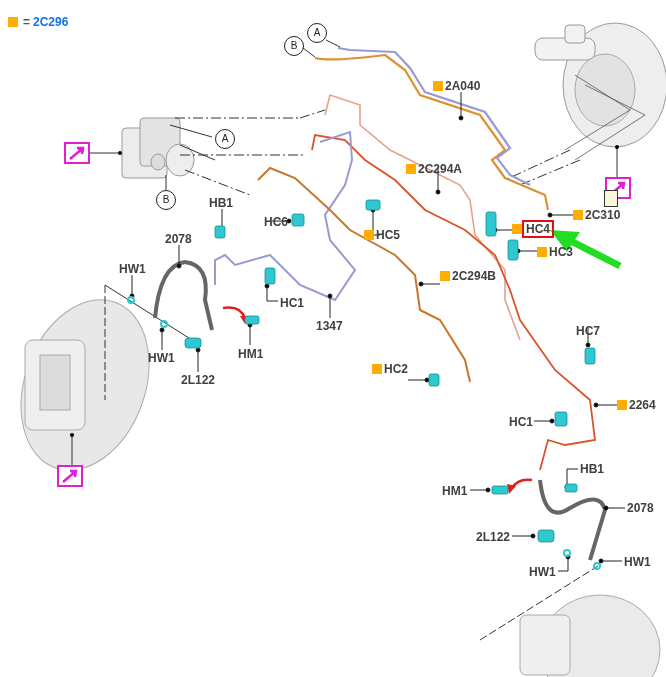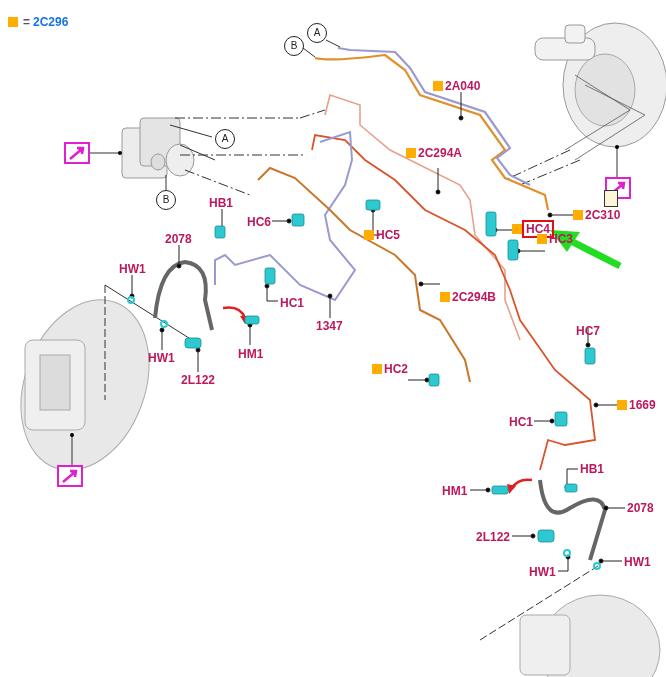--- a/index.html
+++ b/index.html
@@ -1,18 +1,18 @@
 <!DOCTYPE html>
 <html><head>
 <meta charset="utf-8">
 <style>
   html, body { margin:0; padding:0; background:#ffffff; }
   body { width:666px; height:677px; position:relative; overflow:hidden; font-family:"Liberation Sans", sans-serif; }
   #stage { position:absolute; left:0; top:0; width:666px; height:677px; }
-  .lbl { position:absolute; font-weight:bold; font-size:12px; color:#be185d; white-space:nowrap; line-height:14px; cursor:pointer; }
+  .lbl { position:absolute; font-weight:bold; font-size:12px; color:#404040; white-space:nowrap; line-height:14px; cursor:pointer; }
   .sq { display:inline-block; width:10px; height:10px; background:#ffad00; margin-right:2px; vertical-align:-1px; }
   .legend { position:absolute; left:8px; top:15px; font-weight:bold; font-size:12px; color:#1473e6; }
   .legend .eq { color:#555; margin:0 3px; }
   .hl { outline:2px solid #e01010; padding:0 2px; }
   .callout-circle { position:absolute; width:18px; height:18px; border:1.3px solid #222; border-radius:50%; font-size:10px; text-align:center; line-height:18px; color:#222; background:#fff; }
   .link-box { position:absolute; width:22px; height:18px; border:2px solid #e020d0; background:#fff; cursor:pointer; }
 </style>
 </head>
 <body>
 
@@ -194,38 +194,38 @@
       </svg>
   </div>
   <div style="position:absolute;left:604px;top:190px;width:12px;height:15px;background:#fbf6d8;border:1px solid #333"></div>
   <div class="link-box" style="left:57px;top:465px">
     <svg width="22" height="18">
         <path d="M4 15 L16 5 M11 4 L17 4 L16 10" stroke="#e020d0" stroke-width="2.5" fill="#e020d0"></path>
       </svg>
   </div>
 
   <div class="lbl" style="left:433px;top:79px"><span class="sq"></span><span>2A040</span></div>
-  <div class="lbl" style="left:406px;top:146px"><span class="sq"></span><span>2C294A</span></div>
+  <div class="lbl" style="left:406px;top:162px"><span class="sq"></span><span>2C294A</span></div>
   <div class="lbl" style="left:573px;top:208px"><span class="sq"></span><span>2C310</span></div>
   <div class="lbl" style="left:512px;top:222px"><span class="sq"></span><span class="hl">HC4</span></div>
-  <div class="lbl" style="left:537px;top:232px"><span class="sq"></span><span>HC3</span></div>
+  <div class="lbl" style="left:537px;top:245px"><span class="sq"></span><span>HC3</span></div>
   <div class="lbl" style="left:364px;top:228px"><span class="sq"></span><span>HC5</span></div>
-  <div class="lbl" style="left:247px;top:215px">HC6</div>
+  <div class="lbl" style="left:264px;top:215px">HC6</div>
   <div class="lbl" style="left:209px;top:196px">HB1</div>
   <div class="lbl" style="left:165px;top:232px">2078</div>
   <div class="lbl" style="left:119px;top:262px">HW1</div>
   <div class="lbl" style="left:148px;top:351px">HW1</div>
   <div class="lbl" style="left:280px;top:296px">HC1</div>
   <div class="lbl" style="left:316px;top:319px">1347</div>
   <div class="lbl" style="left:238px;top:347px">HM1</div>
   <div class="lbl" style="left:181px;top:373px">2L122</div>
-  <div class="lbl" style="left:440px;top:290px"><span class="sq"></span><span>2C294B</span></div>
+  <div class="lbl" style="left:440px;top:269px"><span class="sq"></span><span>2C294B</span></div>
   <div class="lbl" style="left:372px;top:362px"><span class="sq"></span><span>HC2</span></div>
   <div class="lbl" style="left:576px;top:324px">HC7</div>
-  <div class="lbl" style="left:617px;top:398px"><span class="sq"></span><span>1669</span></div>
+  <div class="lbl" style="left:617px;top:398px"><span class="sq"></span><span>2264</span></div>
   <div class="lbl" style="left:509px;top:415px">HC1</div>
   <div class="lbl" style="left:580px;top:462px">HB1</div>
   <div class="lbl" style="left:442px;top:484px">HM1</div>
   <div class="lbl" style="left:627px;top:501px">2078</div>
   <div class="lbl" style="left:476px;top:530px">2L122</div>
   <div class="lbl" style="left:529px;top:565px">HW1</div>
   <div class="lbl" style="left:624px;top:555px">HW1</div>
 </div>
 
 </body></html>

